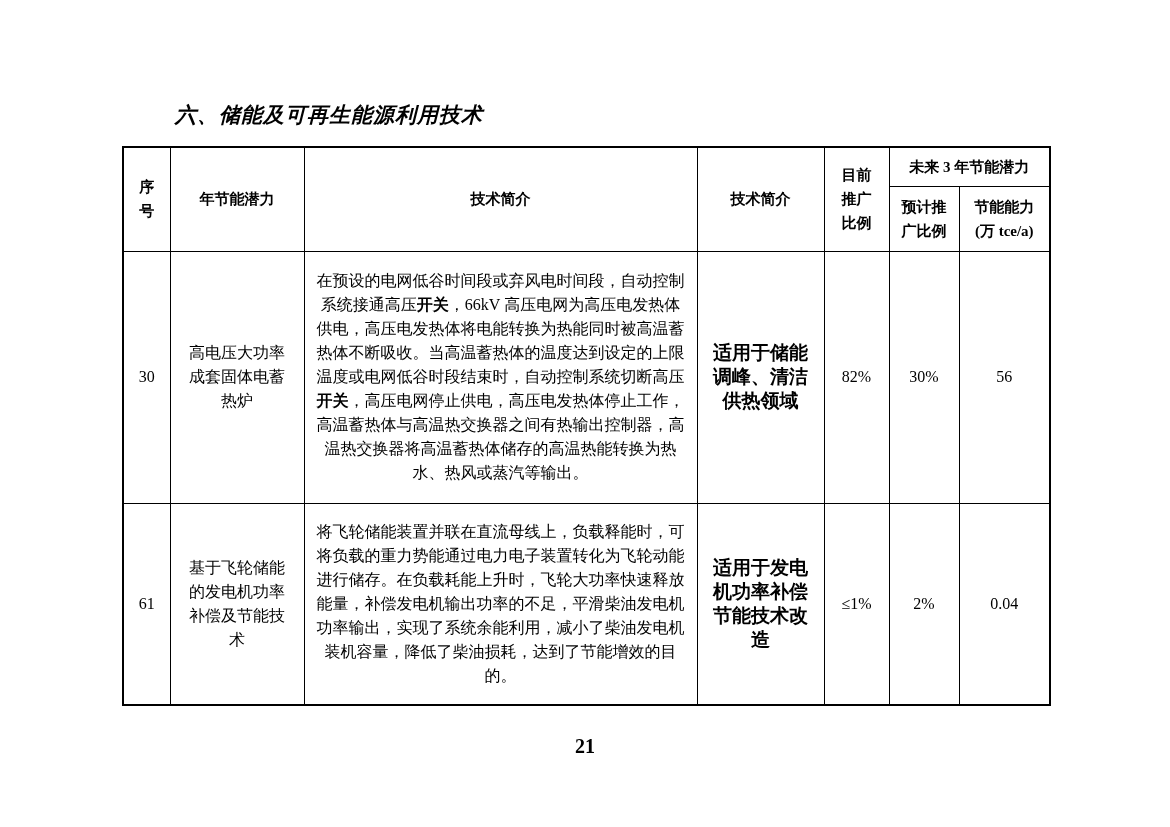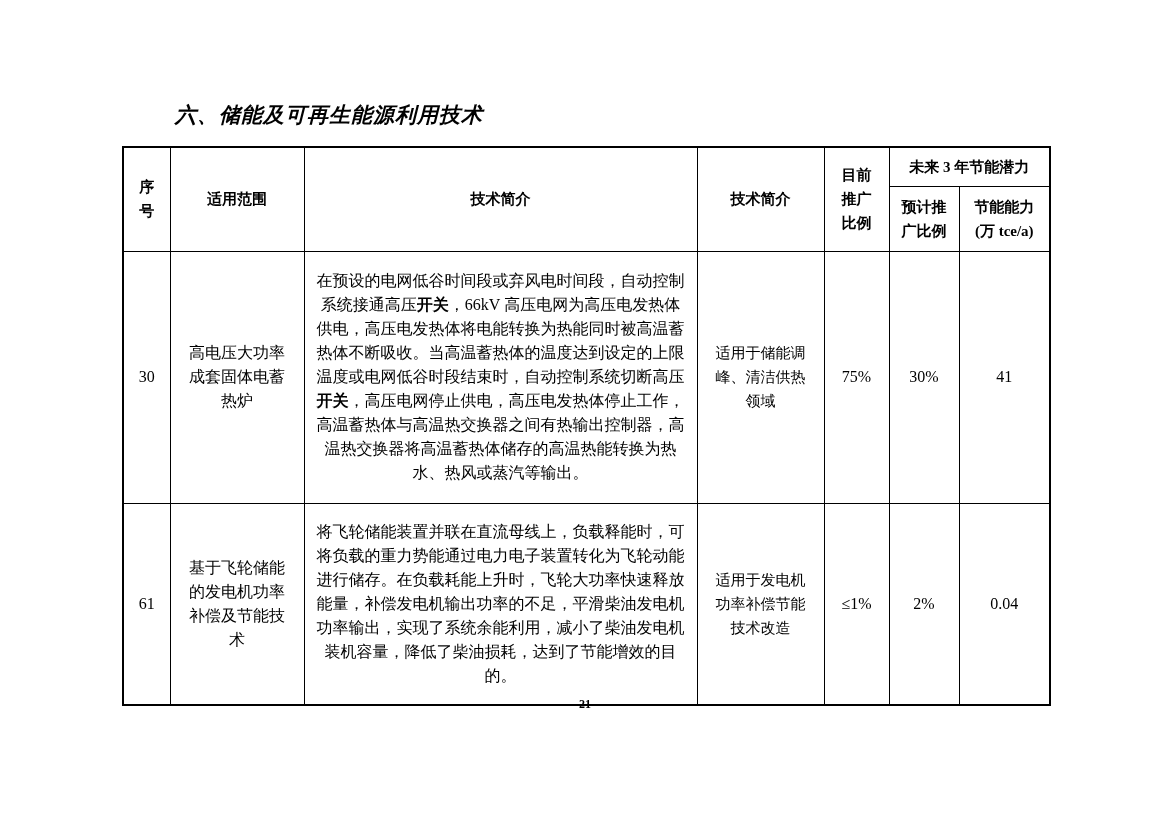--- a/index.html
+++ b/index.html
@@ -64,33 +64,34 @@
   }
   td.c-name {
     text-align: left;
     padding: 2px 12px;
     line-height: 27px;
   }
   td.c-scope {
     text-align: left;
     padding: 2px 9px;
     line-height: 27px;
-    font-size: 15px;
+    font-size: 19px;
+    font-weight: bold;
   }
   td.c-seq, td.c-num {
     text-align: center;
   }
   .b { font-weight: bold; }
   .page-number {
     position: absolute;
     left: 0;
-    top: 697px;
+    top: 735px;
     width: 100%;
     text-align: center;
-    font-size: 12px;
+    font-size: 20px;
     font-weight: bold;
     font-family: "Liberation Serif", "DejaVu Serif", serif;
   }
 </style>
 </head>
 <body>
 
 <div class="page">
 
   <h2 class="section-title">六、储能及可再生能源利用技术</h2>
@@ -101,43 +102,43 @@
       <col style="width:134px">
       <col style="width:393px">
       <col style="width:127px">
       <col style="width:65px">
       <col style="width:70px">
       <col style="width:91px">
     </colgroup>
     <thead>
       <tr class="hdr-row-top">
         <th rowspan="2">序号</th>
-        <th rowspan="2">适用范围</th>
+        <th rowspan="2">年节能潜力</th>
         <th rowspan="2">技术简介</th>
         <th rowspan="2">技术简介</th>
         <th rowspan="2">目前推广比例</th>
         <th colspan="2">未来 3 年节能潜力</th>
       </tr>
       <tr class="hdr-row-sub">
         <th>预计推广比例</th>
         <th>
           <span>节能能力</span><br>
           <span>(万 tce/a)</span>
         </th>
       </tr>
     </thead>
     <tbody>
         <tr>
           <td class="c-seq">30</td>
           <td class="c-name">高电压大功率成套固体电蓄热炉</td>
           <td class="c-intro"><span>在预设的电网低谷时间段或弃风电时间段，自动控制系统接通高压</span><span class="b">开关</span><span>，66kV 高压电网为高压电发热体供电，高压电发热体将电能转换为热能同时被高温蓄热体不断吸收。当高温蓄热体的温度达到设定的上限温度或电网低谷时段结束时，自动控制系统切断高压</span><span class="b">开关</span><span>，高压电网停止供电，高压电发热体停止工作，高温蓄热体与高温热交换器之间有热输出控制器，高温热交换器将高温蓄热体储存的高温热能转换为热水、热风或蒸汽等输出。</span></td>
           <td class="c-scope">适用于储能调峰、清洁供热领域</td>
-          <td class="c-num">75%</td>
+          <td class="c-num">82%</td>
           <td class="c-num">30%</td>
-          <td class="c-num">41</td>
+          <td class="c-num">56</td>
         </tr>
         <tr>
           <td class="c-seq">61</td>
           <td class="c-name">基于飞轮储能的发电机功率补偿及节能技术</td>
           <td class="c-intro"><span>将飞轮储能装置并联在直流母线上，负载释能时，可将负载的重力势能通过电力电子装置转化为飞轮动能进行储存。在负载耗能上升时，飞轮大功率快速释放能量，补偿发电机输出功率的不足，平滑柴油发电机功率输出，实现了系统余能利用，减小了柴油发电机装机容量，降低了柴油损耗，达到了节能增效的目的。</span></td>
           <td class="c-scope">适用于发电机功率补偿节能技术改造</td>
           <td class="c-num">≤1%</td>
           <td class="c-num">2%</td>
           <td class="c-num">0.04</td>
         </tr>

